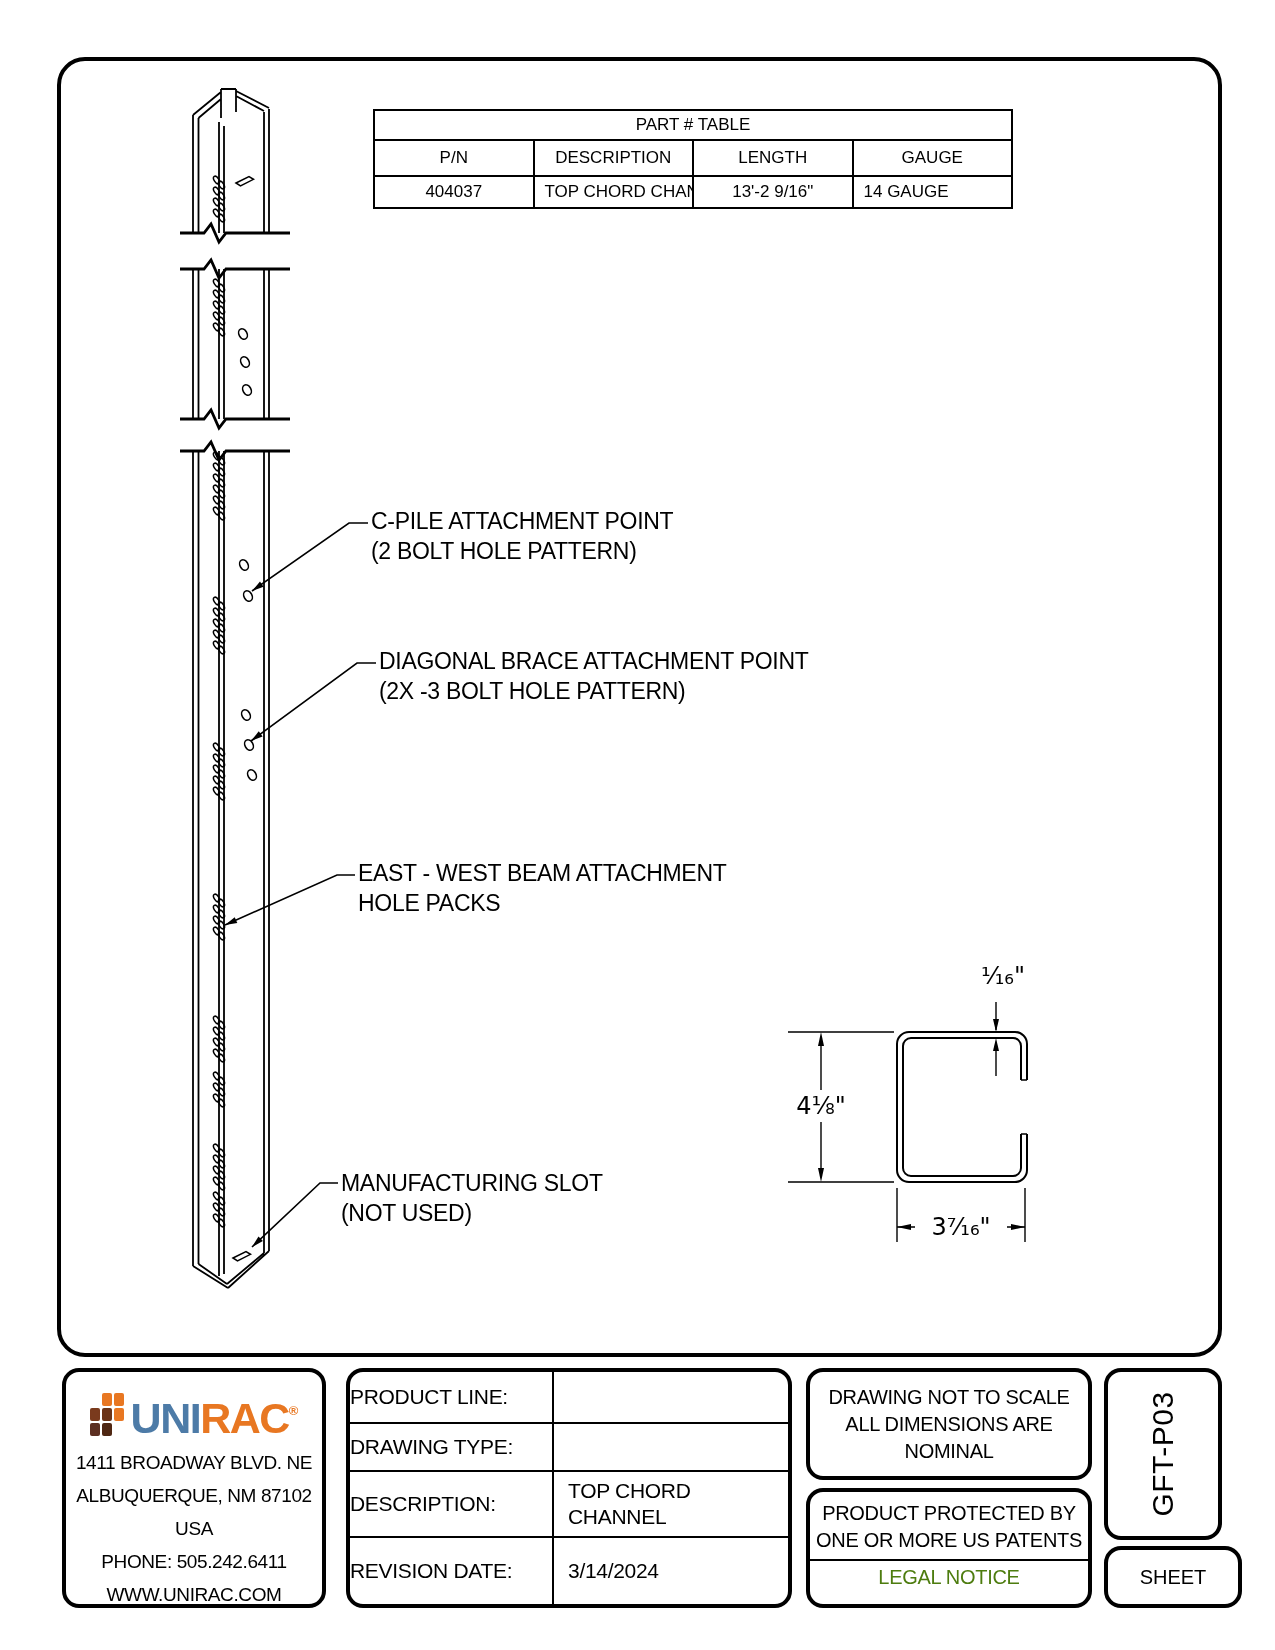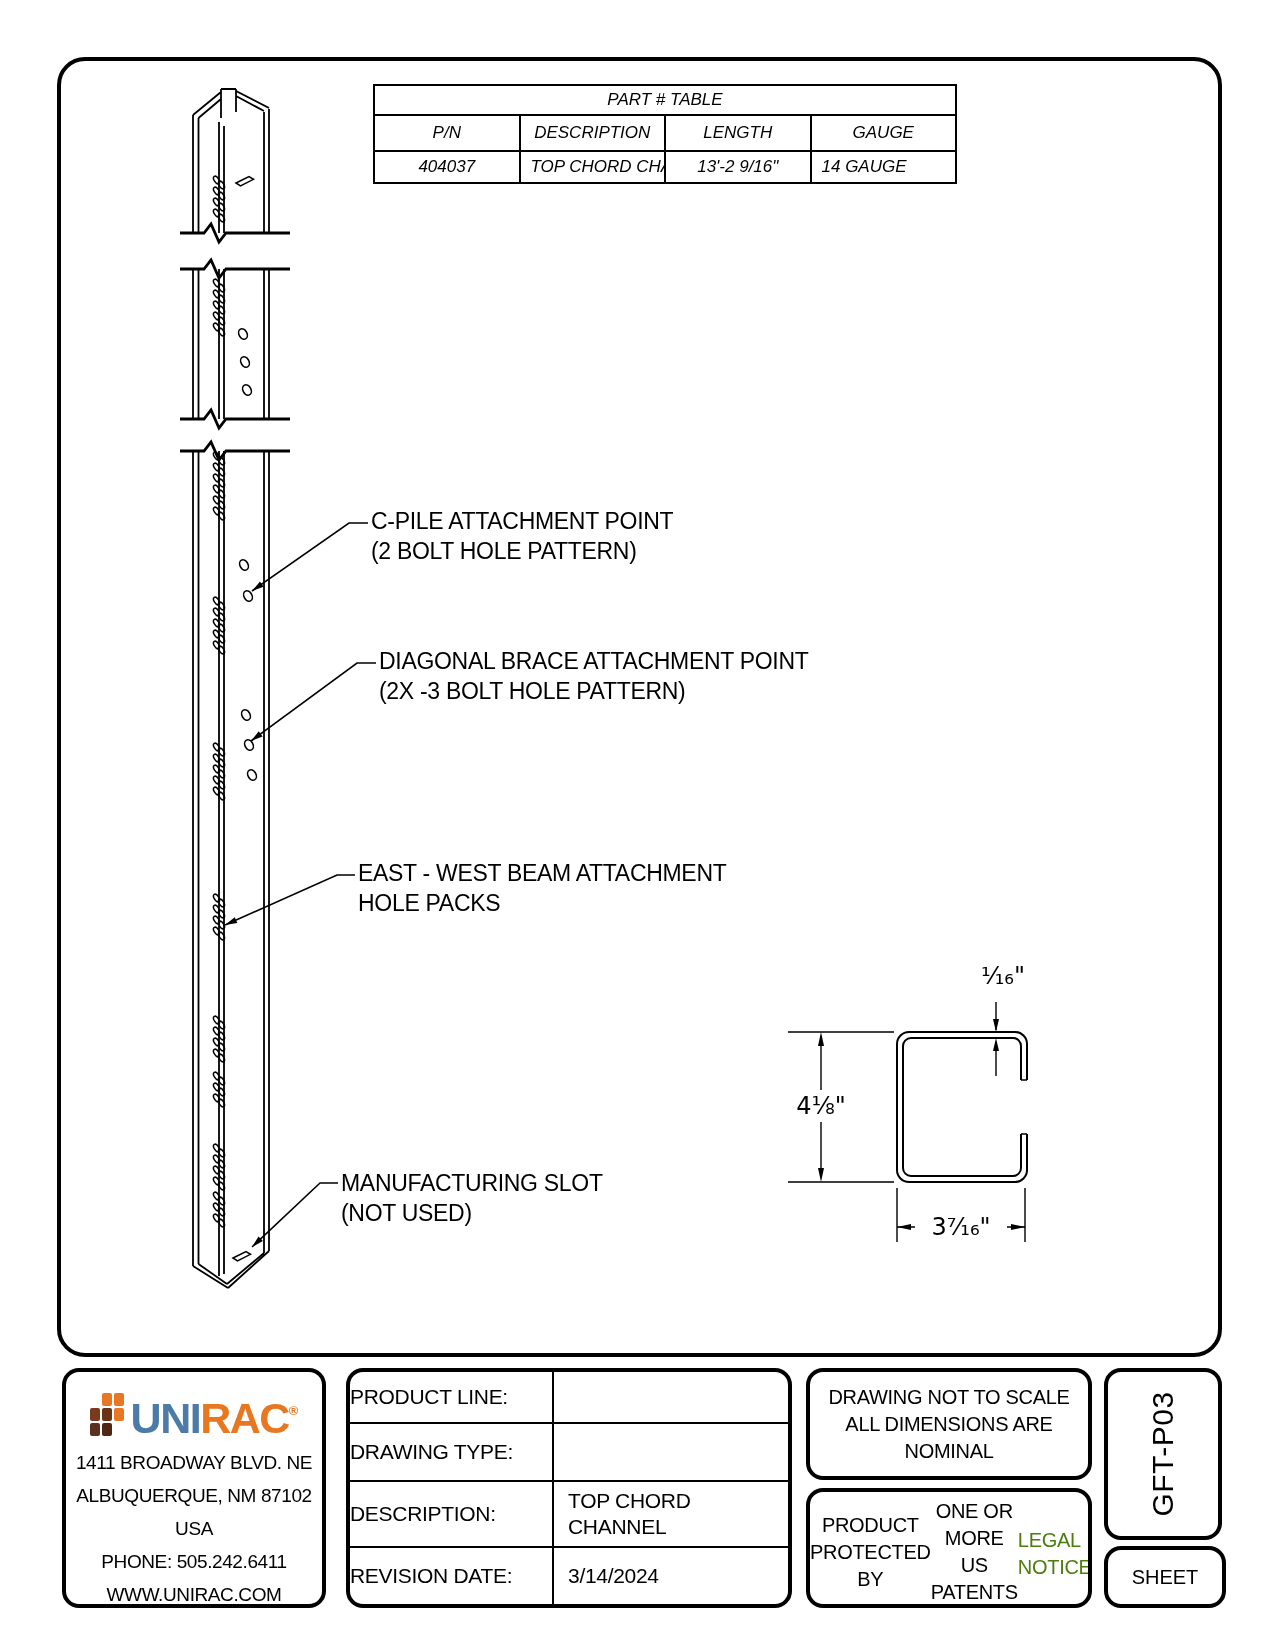--- a/index.html
+++ b/index.html
@@ -2,21 +2,21 @@
 <html><head>
 <meta charset="utf-8">
 <style>
   html,body{margin:0;padding:0;background:#fff;}
   .page{position:relative;width:1275px;height:1650px;background:#fff;color:#000;
         font-family:"Liberation Sans",sans-serif;overflow:hidden;}
   .abs{position:absolute;}
   .main-border{left:57px;top:57px;width:1165px;height:1300px;border:4px solid #000;
                border-radius:28px;box-sizing:border-box;}
   
-  .ptable{left:373px;top:84px;width:584px;border-collapse:collapse;table-layout:fixed;font-style:italic;}
+  .ptable{left:373px;top:109px;width:640px;border-collapse:collapse;table-layout:fixed;}
   .ptable td{border:2px solid #000;font-size:17px;padding:0 0;height:30px;
              white-space:nowrap;overflow:hidden;}
   .ptable .title-cell{text-align:center;height:28px;}
   .ptable .hdr{text-align:center;height:34px;}
   .ptable .c{text-align:center;}
   .ptable .l{text-align:left;padding-left:10px;}
   
   .callout{font-size:23px;line-height:30px;letter-spacing:-0.3px;white-space:nowrap;}
   
   .dim{font-family:"DejaVu Sans",sans-serif;font-size:24px;line-height:28px;
@@ -41,29 +41,29 @@
   .fcell-label{width:204px;box-sizing:border-box;border-right:2px solid #000;
                display:flex;align-items:center;padding-left:0;font-size:21px;
                letter-spacing:-0.3px;white-space:nowrap;}
   .fcell-value{flex:1;display:flex;align-items:center;padding-left:14px;
                font-size:21px;letter-spacing:-0.3px;white-space:nowrap;}
   .fcell-value .wrap{white-space:normal;max-width:170px;line-height:26px;}
   .scale-box{left:806px;top:1368px;width:286px;height:112px;display:flex;
              flex-direction:column;justify-content:center;align-items:center;}
   .note-line{font-size:20px;line-height:27px;letter-spacing:-0.3px;text-align:center;}
   .patent-box{left:806px;top:1488px;width:286px;height:120px;display:flex;
-              flex-direction:row;align-items:center;padding-top:8px;}
+              flex-direction:column;align-items:center;padding-top:8px;}
   .patent-rule{width:100%;border-top:2.5px solid #000;margin-top:5px;}
   .legal{font-size:20px;line-height:27px;margin-top:3px;letter-spacing:-0.3px;
          color:#4d7c0f;text-decoration:none;}
   .gft-box{left:1104px;top:1368px;width:118px;height:172px;display:flex;
            align-items:center;justify-content:center;}
   .gft-box span{transform:rotate(-90deg);font-size:30px;letter-spacing:0.5px;
                 white-space:nowrap;}
-  .sheet-box{left:1104px;top:1546px;width:122px;height:62px;display:flex;
+  .sheet-box{left:1104px;top:1546px;width:138px;height:62px;display:flex;
              align-items:center;justify-content:center;font-size:20px;}
 </style>
 </head>
 <body>
 
 <div class="page">
 
   <div class="abs main-border"></div>
 
   <svg class="abs" style="left:0;top:0" width="1275" height="1650" viewBox="0 0 1275 1650">
@@ -293,21 +293,21 @@
       <div>ALBUQUERQUE, NM 87102 USA</div>
       <div>PHONE: 505.242.6411</div>
       <div>WWW.UNIRAC.COM</div>
     </div>
   </div>
 
   <div class="tb-box fields-box">
     <div class="frow b" style="height:52px">
       <div class="fcell-label">PRODUCT LINE:</div>
     </div>
-    <div class="frow b" style="height:58px">
+    <div class="frow b" style="height:48px">
       <div class="fcell-label">DRAWING TYPE:</div>
     </div>
     <div class="frow b" style="height:66px">
       <div class="fcell-label">DESCRIPTION:</div>
       <div class="fcell-value">
         <span class="wrap">TOP CHORD CHANNEL</span>
       </div>
     </div>
     <div class="frow" style="flex:1">
       <div class="fcell-label">REVISION DATE:</div>

